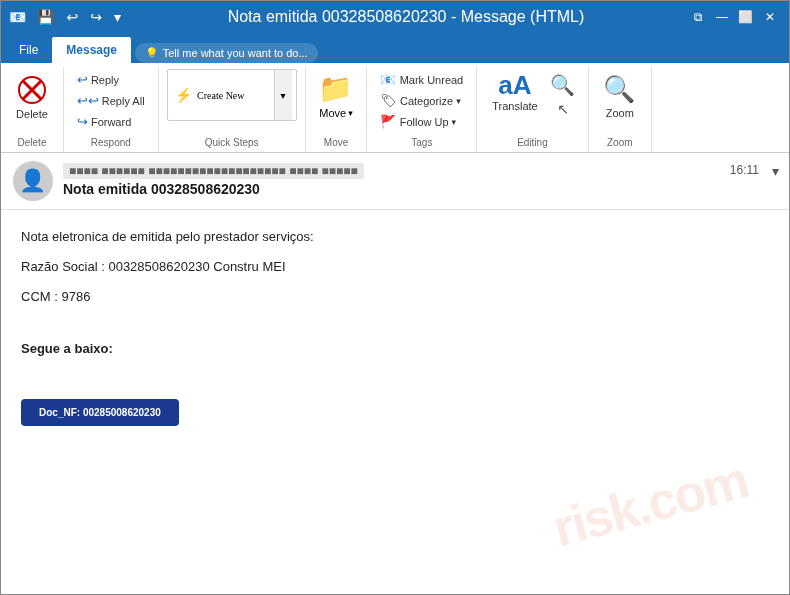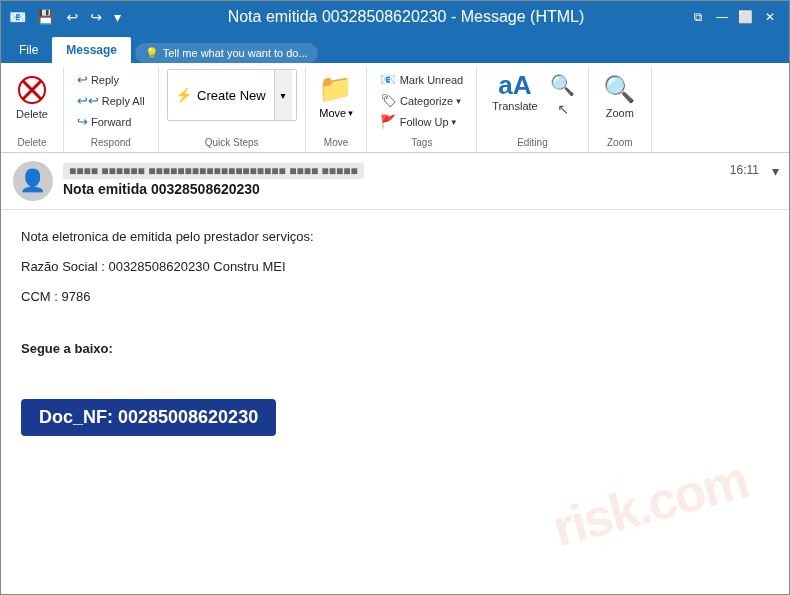--- a/index.html
+++ b/index.html
@@ -348,21 +348,21 @@
       font-size: 13px;
       color: #222;
       line-height: 1.7;
     }
     .email-body p { margin-bottom: 8px; }
 
     .doc-button {
       display: inline-block;
       background: #1a3a8f;
       color: white;
-      font-size: 18px;
+      font-size: 10px;
       font-weight: bold;
       padding: 8px 18px;
       border-radius: 4px;
       margin-top: 8px;
       cursor: pointer;
       border: none;
     }
 
     
     .watermark {
@@ -457,21 +457,21 @@
       </div>
       <div class="ribbon-group-label">Respond</div>
     </div>
 
     <div class="ribbon-group">
       <div class="ribbon-group-content">
         <div class="quick-steps-area">
           <div class="quick-steps-box">
             <div class="quick-step-item">
               <span style="font-size:14px;color:#1e6ebe;">⚡</span>
-              <span style="font-size:13px;">Create New</span>
+              <span style="font-size:10px;font-family:Liberation Serif, serif;">Create New</span>
             </div>
             <div class="qs-dropdown">▾</div>
           </div>
         </div>
       </div>
       <div class="ribbon-group-label">Quick Steps</div>
     </div>
 
     <div class="ribbon-group">
       <div class="ribbon-group-content">

